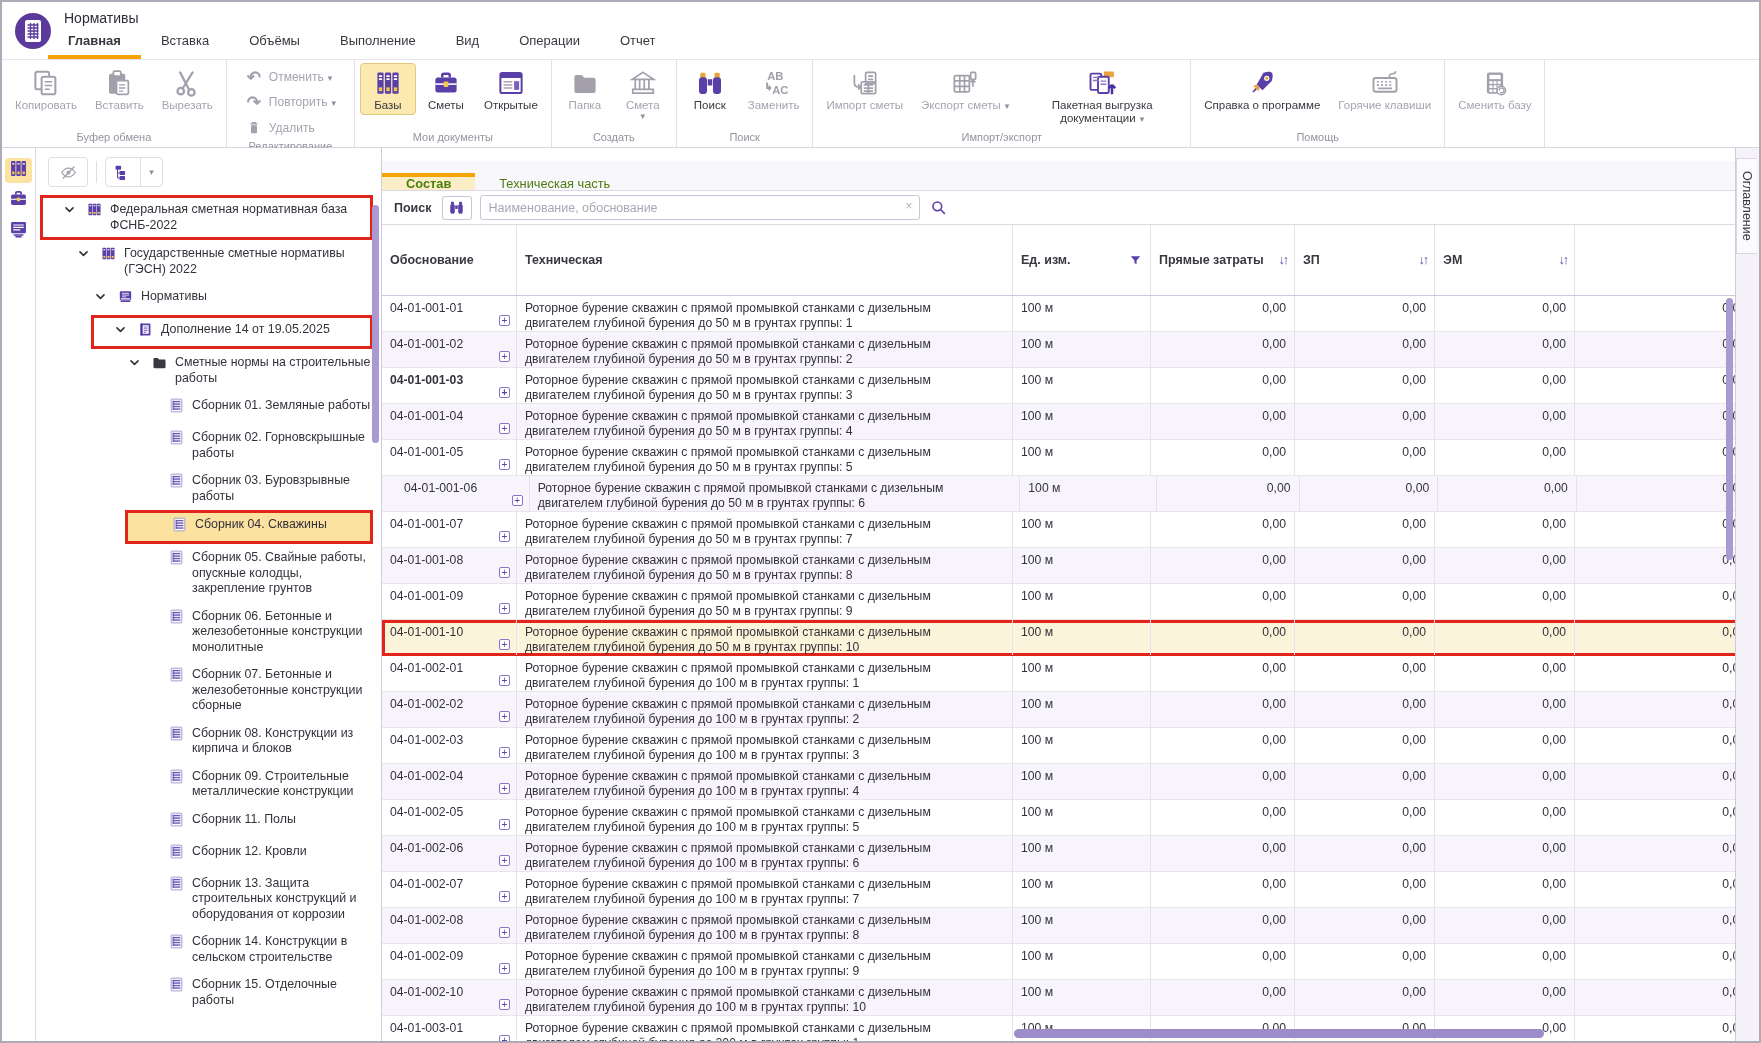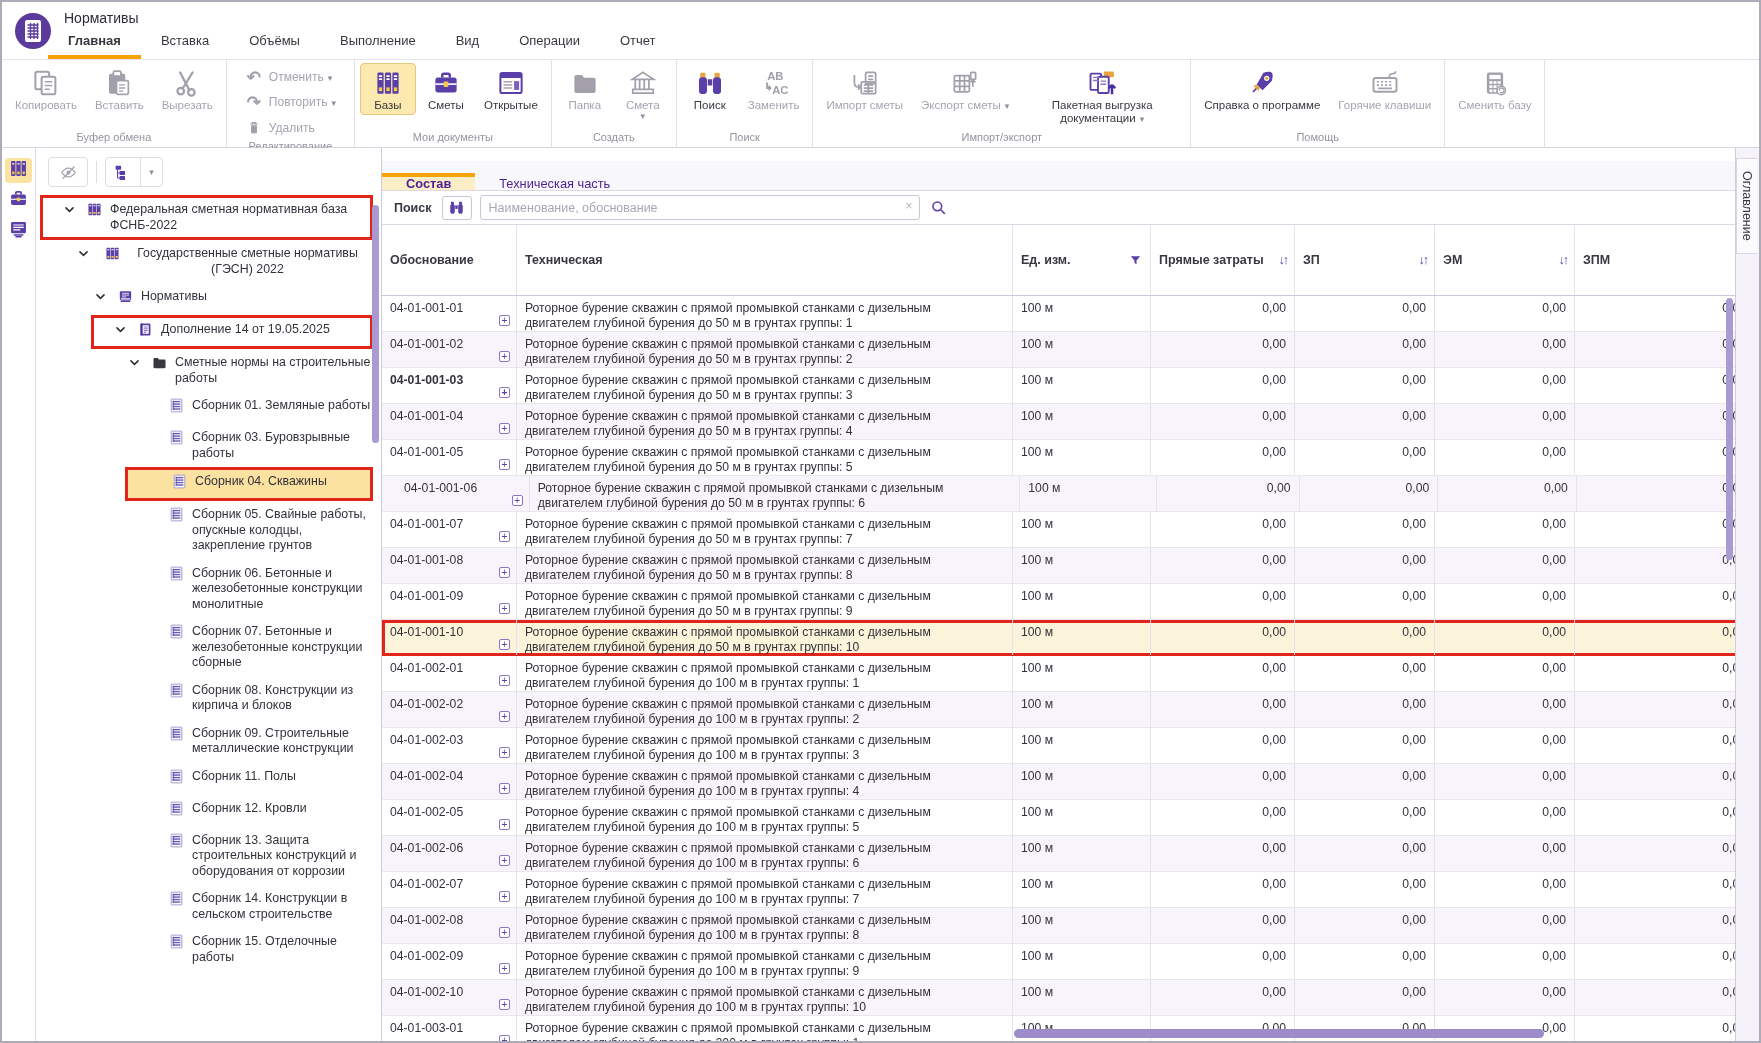--- a/index.html
+++ b/index.html
@@ -59,21 +59,21 @@
   .titem.boxed { border:3px solid #e1251b; padding:4px 0; }
   .titem.selected { background:#fbe2a0; }
   .tchev { flex:0 0 27px; display:flex; justify-content:flex-start; padding-left:4px; margin-top:1px; }
   .tchev svg { width:13px; height:13px; }
   .ticon { flex:0 0 24px; margin-top:-1px; }
   .ticon svg { width:17px; height:17px; }
   .tlabel { font-size:12.4px; line-height:15.5px; color:#34313b; padding-right:2px; }
 
   .mainpanel { position:relative; flex:1; min-width:0; background:#fff; overflow:hidden; padding-top:13px; }
   .tabstrip { display:flex; height:30px; background:#f8f7fb; border-bottom:1px solid #dcd9e4; }
-  .mtab { display:flex; align-items:center; justify-content:center; padding:0 24px; font-size:12.8px; border-top:4px solid transparent; cursor:pointer; color:#4c1d95;margin-top:12px; }
+  .mtab { display:flex; align-items:center; justify-content:center; padding:0 24px; font-size:12.8px; border-top:4px solid transparent; cursor:pointer; color:#4d7c0f;margin-top:12px; }
   .mtab.active { background:#fbeec6; border-top:4px solid #f5a300; font-weight:bold; }
   .searchrow { display:flex; align-items:center; height:33px; padding-left:12px; background:#fff; }
   .srchlabel { font-size:12.5px; font-weight:bold; margin-right:10px; }
   .srchbtn { width:30px; height:24px; border:1px solid #c9c5d6; border-radius:3px; display:flex; align-items:center; justify-content:center; margin-right:8px; cursor:pointer; }
   .srchbtn svg { width:17px; height:17px; }
   .inputwrap { position:relative; width:440px; }
   .inputwrap input { width:100%; height:25px; border:1px solid #c9c5d6; border-radius:3px; padding:0 24px 0 8px; font-size:12.5px; font-family:"Liberation Sans",sans-serif; color:#3a3740; outline:none; }
   .inputwrap input::placeholder { color:#a9a6b4; }
   .srchx { position:absolute; right:7px; top:4px; font-size:12px; color:#b3b0bc; cursor:pointer; }
   .magico { margin-left:9px; cursor:pointer; display:flex; }
@@ -476,21 +476,21 @@
                   <rect x="16.4" y="6" width="3" height="1.4"></rect>
                 </g>
                 <g fill="#f7c948">
                   <rect x="4.6" y="15.5" width="3" height="2.6"></rect>
                   <rect x="10.5" y="15.5" width="3" height="2.6"></rect>
                   <rect x="16.4" y="15.5" width="3" height="2.6"></rect>
                 </g>
               </svg></span>
             <span class="tlabel">Федеральная сметная нормативная база ФСНБ-2022</span>
           </div>
-          <div class="titem" style="padding-left: 37px; text-align: center;">
+          <div class="titem" style="padding-left: 37px;">
             <span class="tchev">
               <svg viewBox="0 0 24 24" fill="none" stroke="#2f2c36" stroke-width="2.8" stroke-linecap="round" stroke-linejoin="round">
                 <path d="M5.5 9 12 15.5 18.5 9"></path>
               </svg>
             </span>
             <span class="ticon"><svg viewBox="0 0 24 24">
                 <g fill="#5b3fa8">
                   <rect x="3.5" y="4" width="5.2" height="16" rx=".8"></rect>
                   <rect x="9.4" y="4" width="5.2" height="16" rx=".8"></rect>
                   <rect x="15.3" y="4" width="5.2" height="16" rx=".8"></rect>
@@ -553,20 +553,34 @@
                 <rect x="4.5" y="3" width="15" height="18" rx="1" fill="#fff" stroke="#9a93c9" stroke-width="1.3"></rect>
                 <g fill="#6b5bb4">
                   <rect x="6.5" y="5.5" width="11" height="2"></rect>
                   <rect x="6.5" y="9" width="11" height="2"></rect>
                   <rect x="6.5" y="12.5" width="11" height="2"></rect>
                   <rect x="6.5" y="16" width="11" height="2"></rect>
                 </g>
                 <rect x="6.5" y="5.5" width="2.2" height="12.5" fill="#4b2fa0" opacity=".5"></rect>
               </svg></span>
             <span class="tlabel">Сборник 01. Земляные работы</span>
+          </div>
+          <div class="titem" style="padding-left: 105px;">
+            <span class="tchev"></span>
+            <span class="ticon"><svg viewBox="0 0 24 24">
+                <rect x="4.5" y="3" width="15" height="18" rx="1" fill="#fff" stroke="#9a93c9" stroke-width="1.3"></rect>
+                <g fill="#6b5bb4">
+                  <rect x="6.5" y="5.5" width="11" height="2"></rect>
+                  <rect x="6.5" y="9" width="11" height="2"></rect>
+                  <rect x="6.5" y="12.5" width="11" height="2"></rect>
+                  <rect x="6.5" y="16" width="11" height="2"></rect>
+                </g>
+                <rect x="6.5" y="5.5" width="2.2" height="12.5" fill="#4b2fa0" opacity=".5"></rect>
+              </svg></span>
+            <span class="tlabel">Сборник 02. Горновскрышные работы</span>
           </div>
           <div class="titem" style="padding-left: 105px;">
             <span class="tchev"></span>
             <span class="ticon"><svg viewBox="0 0 24 24">
                 <rect x="4.5" y="3" width="15" height="18" rx="1" fill="#fff" stroke="#9a93c9" stroke-width="1.3"></rect>
                 <g fill="#6b5bb4">
                   <rect x="6.5" y="5.5" width="11" height="2"></rect>
                   <rect x="6.5" y="9" width="11" height="2"></rect>
                   <rect x="6.5" y="12.5" width="11" height="2"></rect>
                   <rect x="6.5" y="16" width="11" height="2"></rect>
@@ -786,23 +800,20 @@
                 <span class="sort">↓↑</span>
               </div>
               <div class="th" style="width: 140px;">
                 <span>ЗП</span>
                 <span class="sort">↓↑</span>
               </div>
               <div class="th" style="width: 140px;">
                 <span>ЭМ</span>
                 <span class="sort">↓↑</span>
               </div>
-              <div class="th" style="width: 180px;">
-                <span>ЗПМ</span>
-              </div>
             </div>
             <div class="trow">
               <div class="td " style="width: 135px;"><span>04-01-001-01</span><span class="plusbox">+</span></div>
               <div class="td " style="width: 496px;">
                 <span class="nm">Роторное бурение скважин с прямой промывкой станками с дизельным двигателем глубиной бурения до 50 м в грунтах группы: 1</span>
               </div>
               <div class="td " style="width: 138px;">100 м</div>
               <div class="td num" style="width: 144px;">0,00</div>
               <div class="td num" style="width: 140px;">0,00</div>
               <div class="td num" style="width: 140px;">0,00</div>

